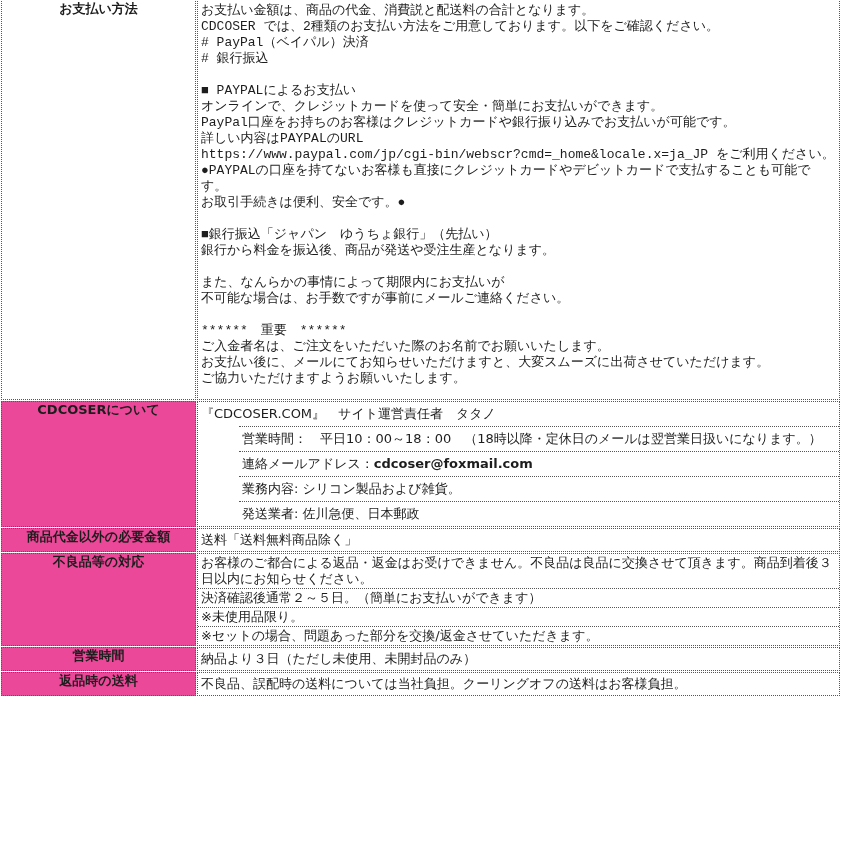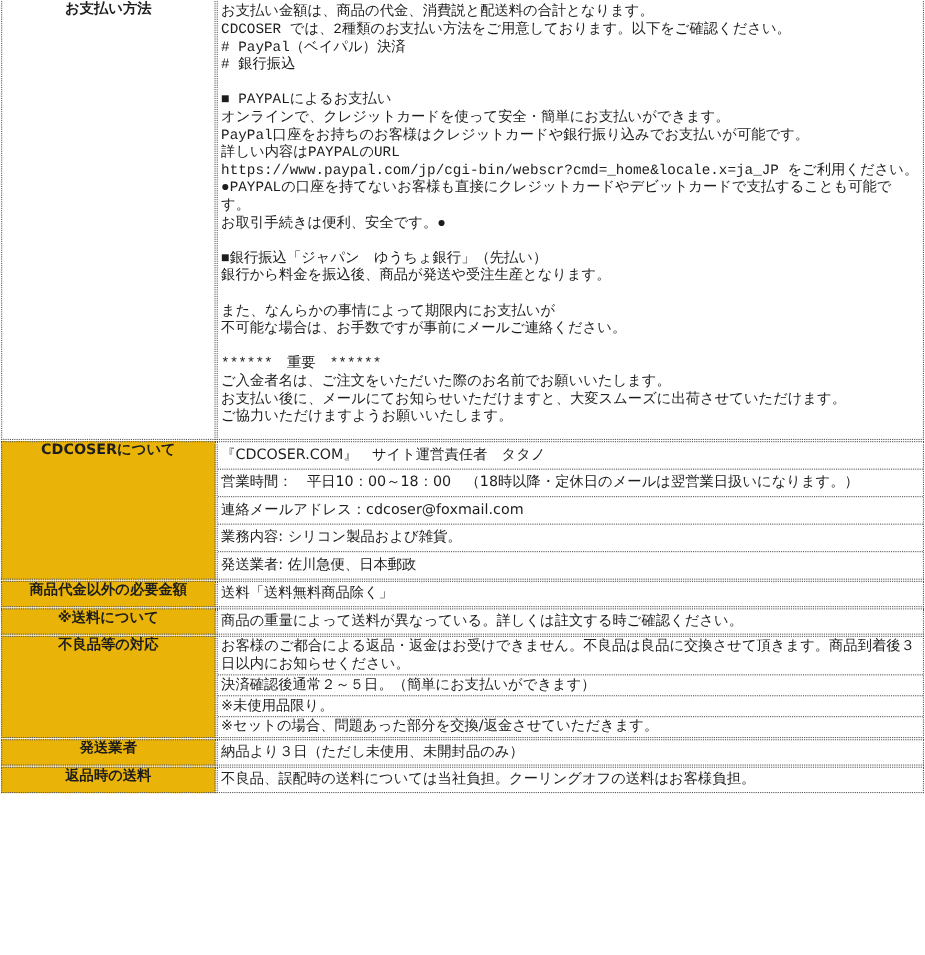--- a/index.html
+++ b/index.html
@@ -28,38 +28,38 @@
     overflow: hidden;
     padding: 0;
   }
   table.outer > tbody > tr.first-row > td {
     border-top: none; 
   }
   td.hdr {
     vertical-align: middle;
     text-align: center;
     font-weight: bold;
-    background: #eab308;
+    background: #ec4899;
   }
   td.hdr-white {
     vertical-align: middle;
     text-align: center;
     font-weight: bold;
     background: #ffffff;
   }
   .pre { white-space: pre-line; }
   .pad { padding: 2px 3px; font-family: Liberation Mono, monospace; }
   .tall { height: 394px; }
   .delivery { line-height: 17px; padding: 4px 3px; height: 118px; }
   .sub { padding: 4px 3px; }
-  .sub + .sub { border-top: 1px dotted #565656; }
+  .sub + .sub { border-top: 1px dotted #565656; margin-left: 41px; }
   .sub-tight { padding: 1px 3px; }
   .sub-tight + .sub-tight { border-top: 1px dotted #565656; }
-  .email { font-weight: normal; }
-  .slim { padding: 3px 3px; }
+  .email { font-weight: bold; }
+  .slim { padding: 3px 3px; font-family: Liberation Serif, serif; }
 </style>
 </head>
 <body>
 
 <table class="outer">
   <colgroup>
     <col style="width:195px">
     <col>
   </colgroup>
   <tbody>
@@ -106,41 +106,35 @@
       </td>
     </tr>
 
     <tr>
       <td class="hdr">商品代金以外の必要金額</td>
       <td>
         <div class="slim">送料「送料無料商品除く」</div>
       </td>
     </tr>
 
-    <tr>
-      <td class="hdr">※送料について</td>
-      <td>
-        <div class="slim">商品の重量によって送料が異なっている。詳しくは註文する時ご確認ください。</div>
-      </td>
-    </tr>
 
     <tr>
       <td class="hdr">不良品等の対応</td>
       <td>
         <div class="sub-tight">お客様のご都合による返品・返金はお受けできません。不良品は良品に交換させて頂きます。商品到着後３日以内にお知らせください。</div>
         <div class="sub-tight">決済確認後通常２～５日。（簡単にお支払いができます）</div>
         <div class="sub-tight">※未使用品限り。</div>
         <div class="sub-tight">※セットの場合、問題あった部分を交換/返金させていただきます。</div>
       </td>
     </tr>
 
 
 
     <tr>
-      <td class="hdr">発送業者</td>
+      <td class="hdr">営業時間</td>
       <td>
         <div class="slim">納品より３日（ただし未使用、未開封品のみ）</div>
       </td>
     </tr>
 
     <tr>
       <td class="hdr">返品時の送料</td>
       <td>
         <div class="slim">不良品、誤配時の送料については当社負担。クーリングオフの送料はお客様負担。</div>
       </td>

